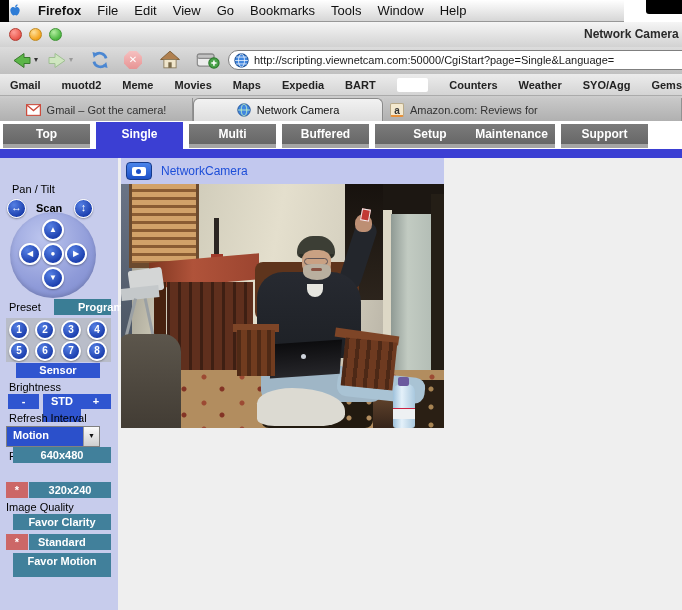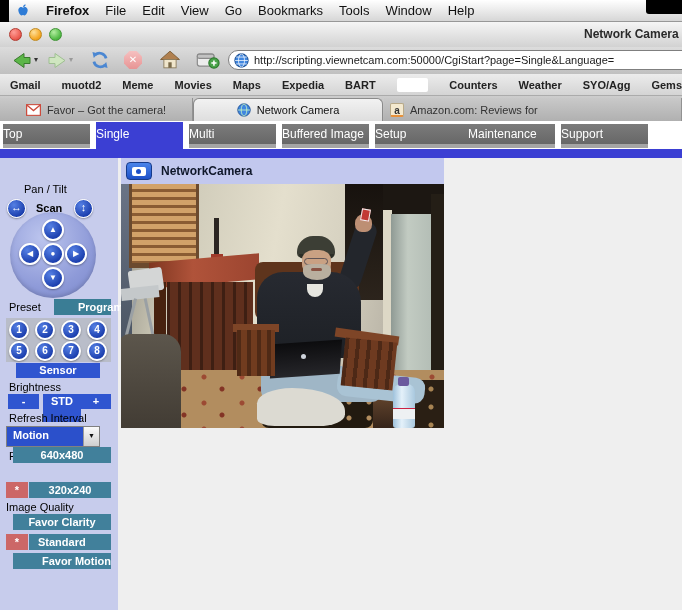--- a/index.html
+++ b/index.html
@@ -1,22 +1,22 @@
 <!DOCTYPE html>
 <html><head>
 <meta charset="utf-8">
 <style>
   html,body{margin:0;padding:0;background:#555;}
   #screen{position:relative;width:682px;height:610px;overflow:hidden;background:#fff;
     font-family:"Liberation Sans","DejaVu Sans",sans-serif;-webkit-font-smoothing:antialiased;}
   .abs{position:absolute;}
   .ph{position:absolute;}
   
-  .menubar{left:0;top:0;width:682px;height:22px;background:linear-gradient(#ffffff,#d6d6d6);
-    border-bottom:1px solid #979797;display:flex;align-items:center;gap:16px;padding-left:16px;box-sizing:border-box;}
+  .menubar{left:0;top:0;width:624px;height:22px;background:linear-gradient(#ffffff,#d6d6d6);
+    border-bottom:1px solid #979797;display:flex;align-items:center;gap:16px;padding-left:8px;box-sizing:border-box;}
   .mi{font-size:13px;color:#111;white-space:nowrap;}
   .mi.bold{font-weight:bold;}
   .corner-black{position:absolute;background:#000;}
   .titlebar{left:0;top:22px;width:682px;height:25px;background:linear-gradient(#f5f5f5,#d2d2d2);
     border-bottom:1px solid #a8a8a8;}
   .tl{position:absolute;top:6px;width:13px;height:13px;border-radius:50%;box-sizing:border-box;}
   .tl.red{left:9px;background:radial-gradient(circle at 35% 30%,#ff9d96,#ee6156 60%,#c93a30);border:1px solid #b23b31;}
   .tl.yellow{left:29px;background:radial-gradient(circle at 35% 30%,#ffe099,#f5a623 65%,#d18a14);border:1px solid #c08a20;}
   .tl.green{left:49px;background:radial-gradient(circle at 35% 30%,#b3eda0,#53bb47 65%,#3d9a33);border:1px solid #3f9334;}
   .wtitle{position:absolute;left:584px;top:5px;width:98px;height:16px;overflow:hidden;white-space:nowrap;
@@ -34,40 +34,40 @@
   .bm-blank{width:46px;height:14px;background:#fff;border-radius:2px;}
   .tabbar{left:0;top:96px;width:682px;height:25px;background:linear-gradient(#cdcdcd,#b3b3b3);border-bottom:1px solid #8a8a8a;}
   .btab{position:absolute;top:2px;height:23px;display:flex;align-items:center;justify-content:center;gap:6px;
     font-size:11px;color:#333;box-sizing:border-box;}
   .btab.inactive{background:linear-gradient(#c9c9c9,#b0b0b0);border-right:1px solid #929292;}
   .btab.active{background:linear-gradient(#f2f2f2,#dedede);border:1px solid #8a8a8a;border-bottom:none;
     border-radius:6px 6px 0 0;color:#111;}
   
   .page-bg{left:0;top:121px;width:682px;height:489px;background:#ffffff;}
   .navtab{position:absolute;top:124px;height:20px;background:linear-gradient(#7b7b7b,#676767);
-    border-bottom:4px solid #a5a5a5;color:#fff;font-size:12px;font-weight:normal;line-height:20px;}
+    border-bottom:4px solid #a5a5a5;color:#fff;font-size:12px;font-weight:bold;text-align:center;line-height:20px;}
   .navtab.active{top:122px;height:27px;line-height:24px;background:#3b3fd3;border-bottom:none;z-index:2;}
   .bluebar{left:0;top:149px;width:682px;height:9px;background:#3b3fd3;}
   .sidebar{left:0;top:158px;width:118px;height:452px;background:#c7ccec;}
   .mainbg{left:118px;top:158px;width:564px;height:452px;background:#efefef;}
   .lbl{position:absolute;font-size:11px;color:#000;white-space:nowrap;}
   .round{position:absolute;border-radius:50%;background:radial-gradient(circle at 35% 30%,#5580e4,#1c3fae 72%);
     border:2px solid #fff;color:#fff;text-align:center;box-shadow:0 1px 2px rgba(0,0,0,.35);box-sizing:border-box;}
   .padcircle{position:absolute;left:10px;top:54px;width:86px;height:86px;border-radius:50%;
     background:radial-gradient(circle at 38% 30%,#bcc5ee,#8e9ad8 62%,#7a87ca);box-shadow:inset 0 -2px 4px rgba(0,0,0,.15);}
   .btn-blue{position:absolute;background:#2f55d0;color:#fff;font-size:11px;font-weight:bold;text-align:center;box-sizing:border-box;}
   .btn-teal{position:absolute;background:#41809b;color:#fff;font-size:11px;font-weight:bold;text-align:center;box-sizing:border-box;}
   .redbox{position:absolute;background:#cc6767;color:#fff;font-weight:bold;font-size:11px;text-align:center;}
   .panel{position:absolute;background:#b9bdc9;}
   .select{position:absolute;background:#fff;border:1px solid #808080;display:flex;box-sizing:border-box;}
   .selval{flex:1;background:#2b50cb;color:#fff;font-size:11px;font-weight:bold;line-height:17px;padding-left:6px;}
   .selarr{width:15px;background:linear-gradient(#fafafa,#cfcfcf);border-left:1px solid #9a9a9a;
     font-size:7px;color:#111;text-align:center;line-height:17px;}
   .banner{left:121px;top:158px;width:323px;height:26px;background:#c2c8ee;}
-  .bannertext{position:absolute;left:40px;top:0;font-size:12px;color:#0f172a;line-height:26px;font-weight:bold;}
+  .bannertext{position:absolute;left:40px;top:0;font-size:12px;color:#1d4ed8;line-height:26px;}
   .camicon{position:absolute;left:5px;top:4px;width:26px;height:18px;border-radius:4px;
     background:linear-gradient(#4a84ea,#1d50c8);border:1px solid #163a8a;box-sizing:border-box;}
   .cambody{position:absolute;left:5px;top:4px;width:14px;height:9px;background:#fff;border-radius:2px;}
   .camlens{position:absolute;left:9px;top:6px;width:5px;height:5px;background:#1d50c8;border-radius:50%;}
   .photo{left:121px;top:184px;width:323px;height:244px;overflow:hidden;background:#d8d3c2;}
 </style>
 </head>
 <body>
 
 <div id="screen">
@@ -148,21 +148,21 @@
     <span class="bm">SYO/Agg</span>
     <span class="bm">Gems</span>
   </div>
 
   <div class="abs tabbar">
     <div class="btab inactive" style="left:0;width:193px;">
       <svg width="15" height="12" viewBox="0 0 14 11" style="flex:0 0 auto;">
         <rect x="0.5" y="0.5" width="13" height="10" fill="#fff" stroke="#cc4b3d"></rect>
         <path d="M0.5 0.5 L7 6 L13.5 0.5 M0.5 10.5 L0.5 0.5 M13.5 10.5 L13.5 0.5" fill="none" stroke="#cc4b3d" stroke-width="1.2"></path>
       </svg>
-      <span>Favor – Got the camera!</span>
+      <span>Gmail – Got the camera!</span>
     </div>
     <div class="btab active" style="left:193px;width:190px;">
       <svg width="14" height="14" viewBox="0 0 14 14" style="flex:0 0 auto;">
         <circle cx="7" cy="7" r="6.2" fill="#3f86e0" stroke="#26589a"></circle>
         <ellipse cx="7" cy="7" rx="2.8" ry="6" fill="none" stroke="rgba(210,255,190,.85)" stroke-width="0.9"></ellipse>
         <path d="M1 7h12" stroke="rgba(210,255,190,.85)" stroke-width="0.9"></path>
       </svg>
       <span>Network Camera</span>
     </div>
     <div class="btab inactive" style="left:384px;width:298px;justify-content:flex-start;padding-left:6px;">
@@ -178,21 +178,21 @@
   <div class="navtab active" style="left:96px;width:87px;">Single</div>
   <div class="navtab" style="left:282px;width:87px;">Buffered Image</div>
   <div class="navtab" style="left:375px;width:110px;">Setup</div>
   <div class="navtab" style="left:468px;width:87px;">Maintenance</div>
   <div class="navtab" style="left:561px;width:87px;">Support</div>
   <div class="abs bluebar"></div>
 
   <div class="abs mainbg"></div>
 
   <div class="abs sidebar">
-    <div class="lbl" style="left:24px;top:25px;">Pan / Tilt</div>
+    <div class="lbl" style="left:12px;top:25px;">Pan / Tilt</div>
     <div class="round" style="left:7px;top:41px;width:19px;height:19px;font-size:11px;font-weight:bold;line-height:15px;border-width:1.5px;">↔</div>
     <div class="lbl" style="left:36px;top:44px;font-weight:bold;">Scan</div>
     <div class="round" style="left:74px;top:41px;width:19px;height:19px;font-size:11px;font-weight:bold;line-height:15px;border-width:1.5px;">↕</div>
 
     <div class="padcircle"></div>
     <div class="round" style="left:42px;top:61px;width:22px;height:22px;font-size:8px;line-height:18px;">▲</div>
     <div class="round" style="left:19px;top:85px;width:22px;height:22px;font-size:8px;line-height:18px;">◀</div>
     <div class="round" style="left:42px;top:85px;width:22px;height:22px;font-size:8px;line-height:18px;">●</div>
     <div class="round" style="left:65px;top:85px;width:22px;height:22px;font-size:8px;line-height:18px;">▶</div>
     <div class="round" style="left:42px;top:109px;width:22px;height:22px;font-size:8px;line-height:18px;">▼</div>
@@ -223,21 +223,21 @@
 
     <div class="lbl" style="left:9px;top:292px;">Resolution</div>
     <div class="btn-teal" style="left:13px;top:289px;width:98px;height:16px;line-height:16px;">640x480</div>
     <div class="redbox" style="left:6px;top:324px;width:22px;height:16px;line-height:17px;">*</div>
     <div class="btn-teal" style="left:29px;top:324px;width:82px;height:16px;line-height:16px;">320x240</div>
 
     <div class="lbl" style="left:6px;top:343px;">Image Quality</div>
     <div class="btn-teal" style="left:13px;top:356px;width:98px;height:16px;line-height:16px;">Favor Clarity</div>
     <div class="redbox" style="left:6px;top:376px;width:22px;height:16px;line-height:17px;">*</div>
     <div class="btn-teal" style="left:29px;top:376px;width:82px;height:16px;line-height:16px;text-align:left;padding-left:9px;">Standard</div>
-    <div class="btn-teal" style="left:13px;top:395px;width:98px;height:16px;line-height:16px;text-align:right;">Favor Motion</div>
+    <div class="btn-teal" style="left:13px;top:395px;width:98px;height:24px;line-height:16px;">Favor Motion</div>
   </div>
 
   <div class="abs banner">
     <div class="camicon">
       <div class="cambody"></div>
       <div class="camlens"></div>
     </div>
     <div class="bannertext">NetworkCamera</div>
   </div>
 

